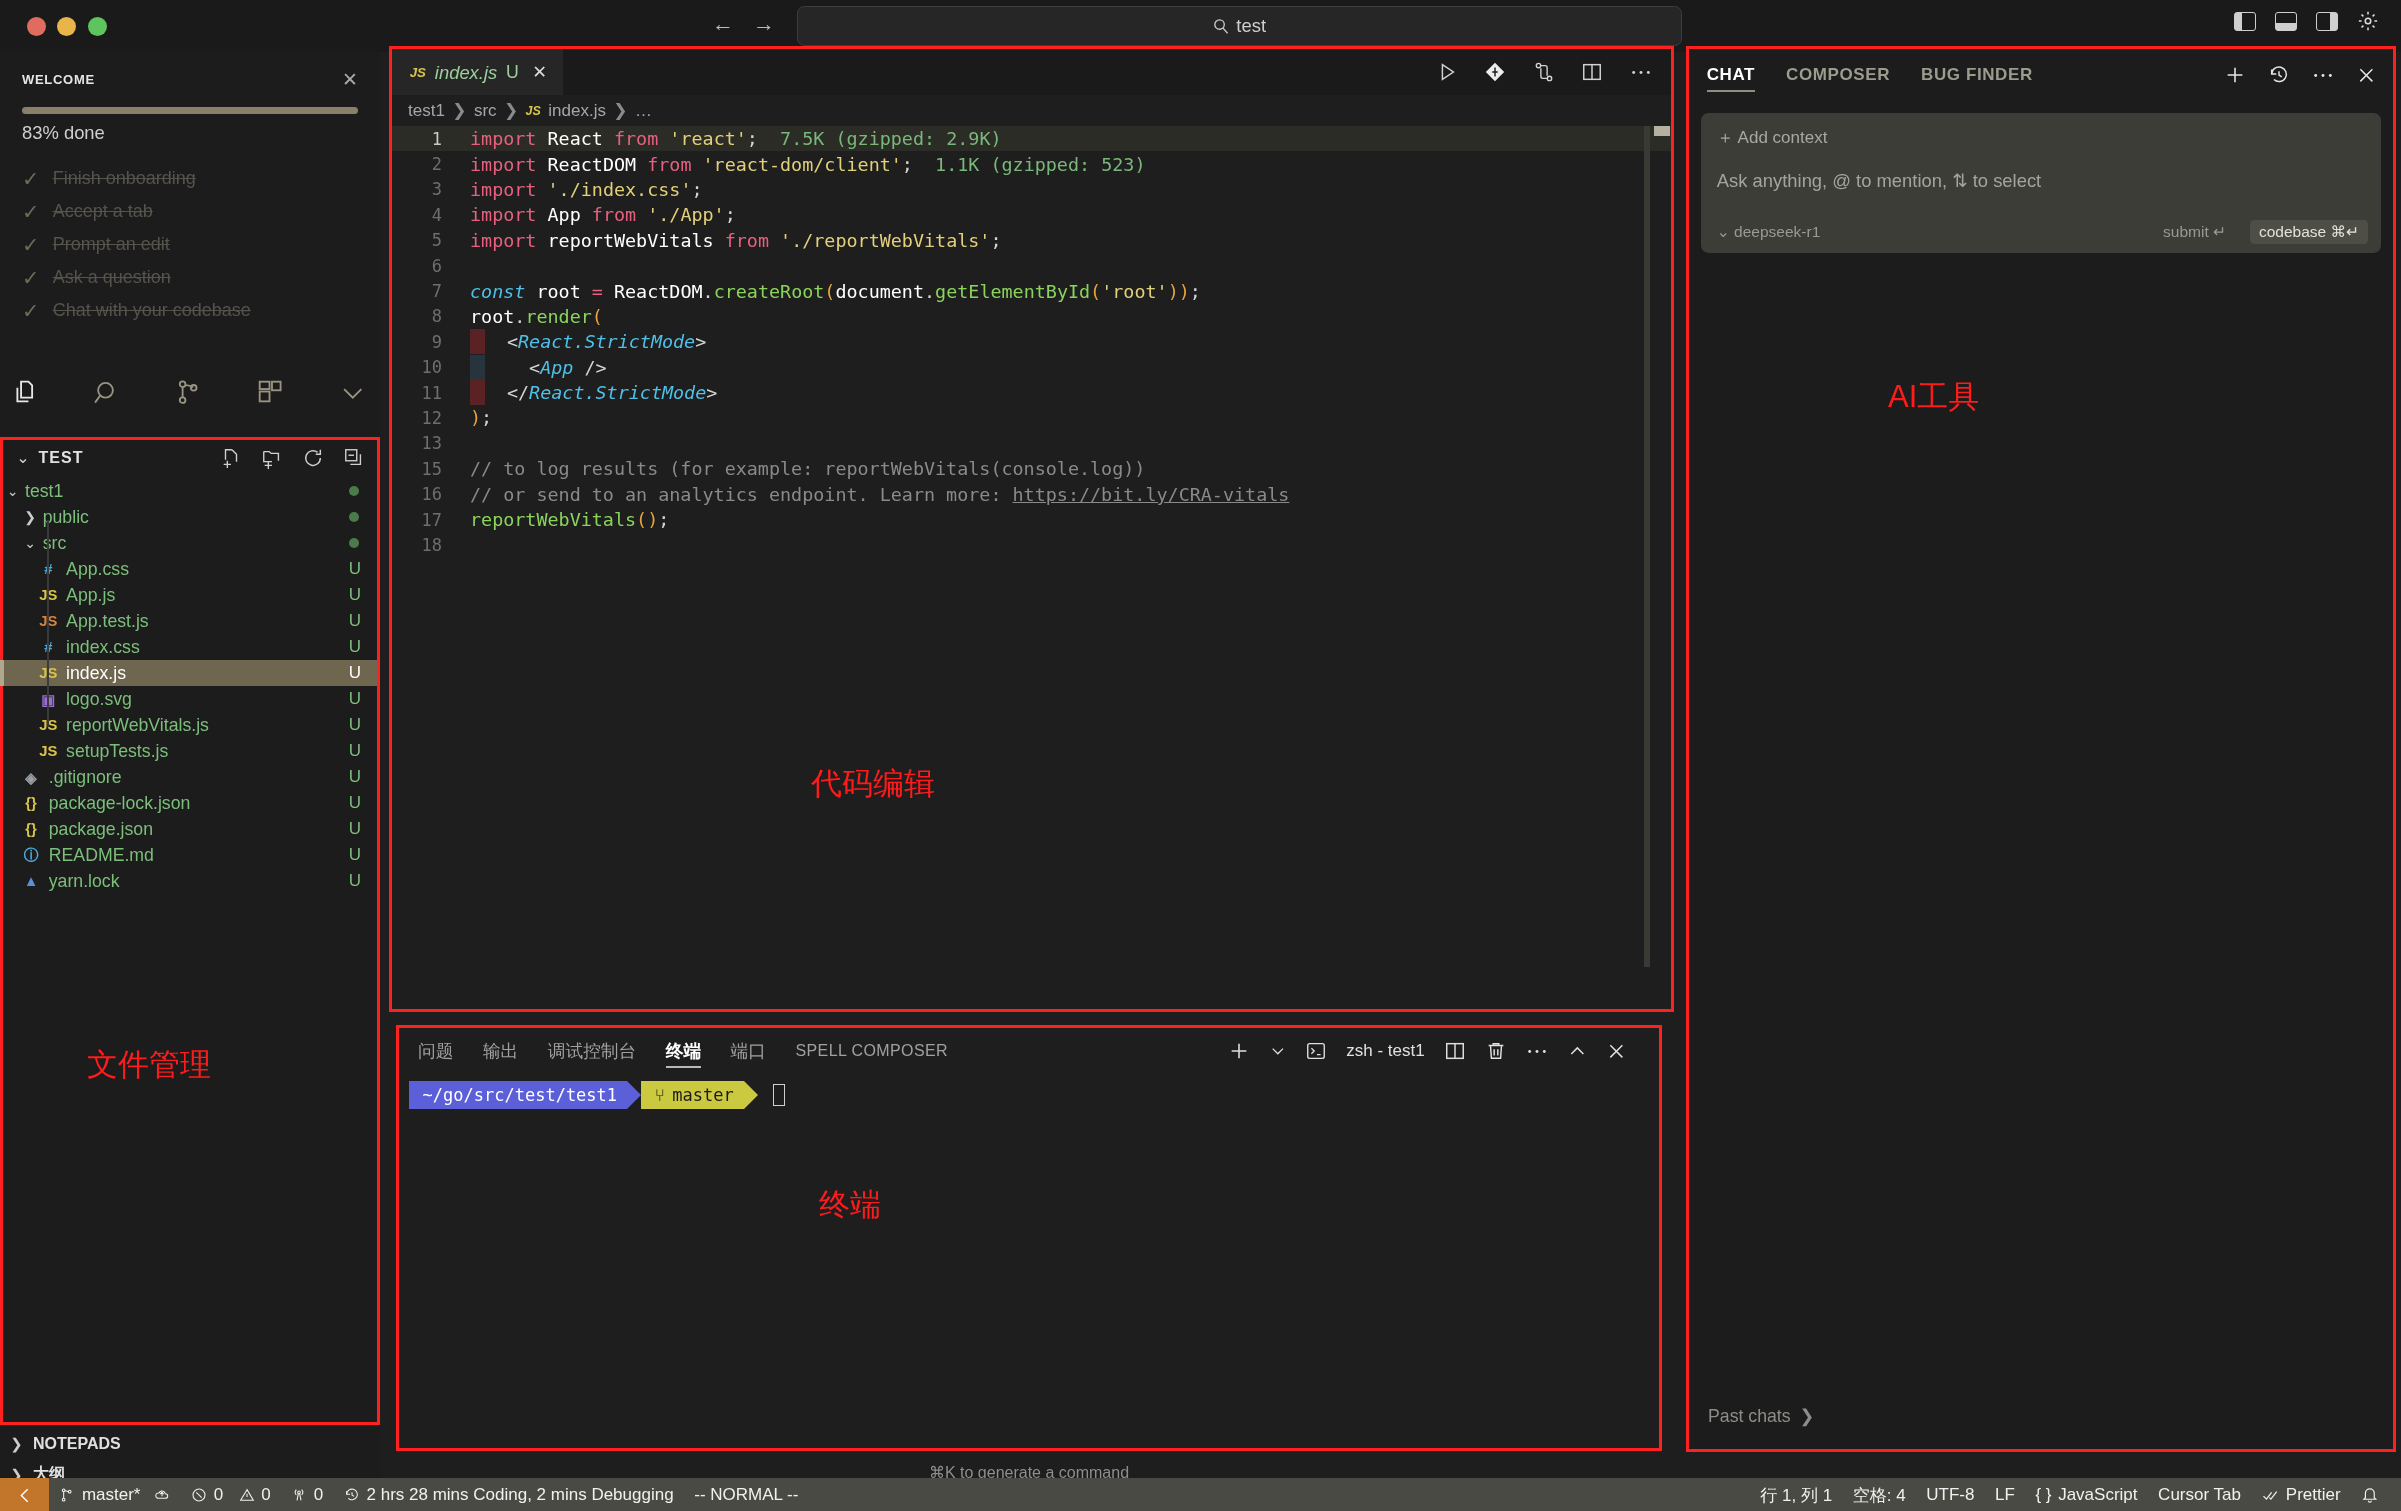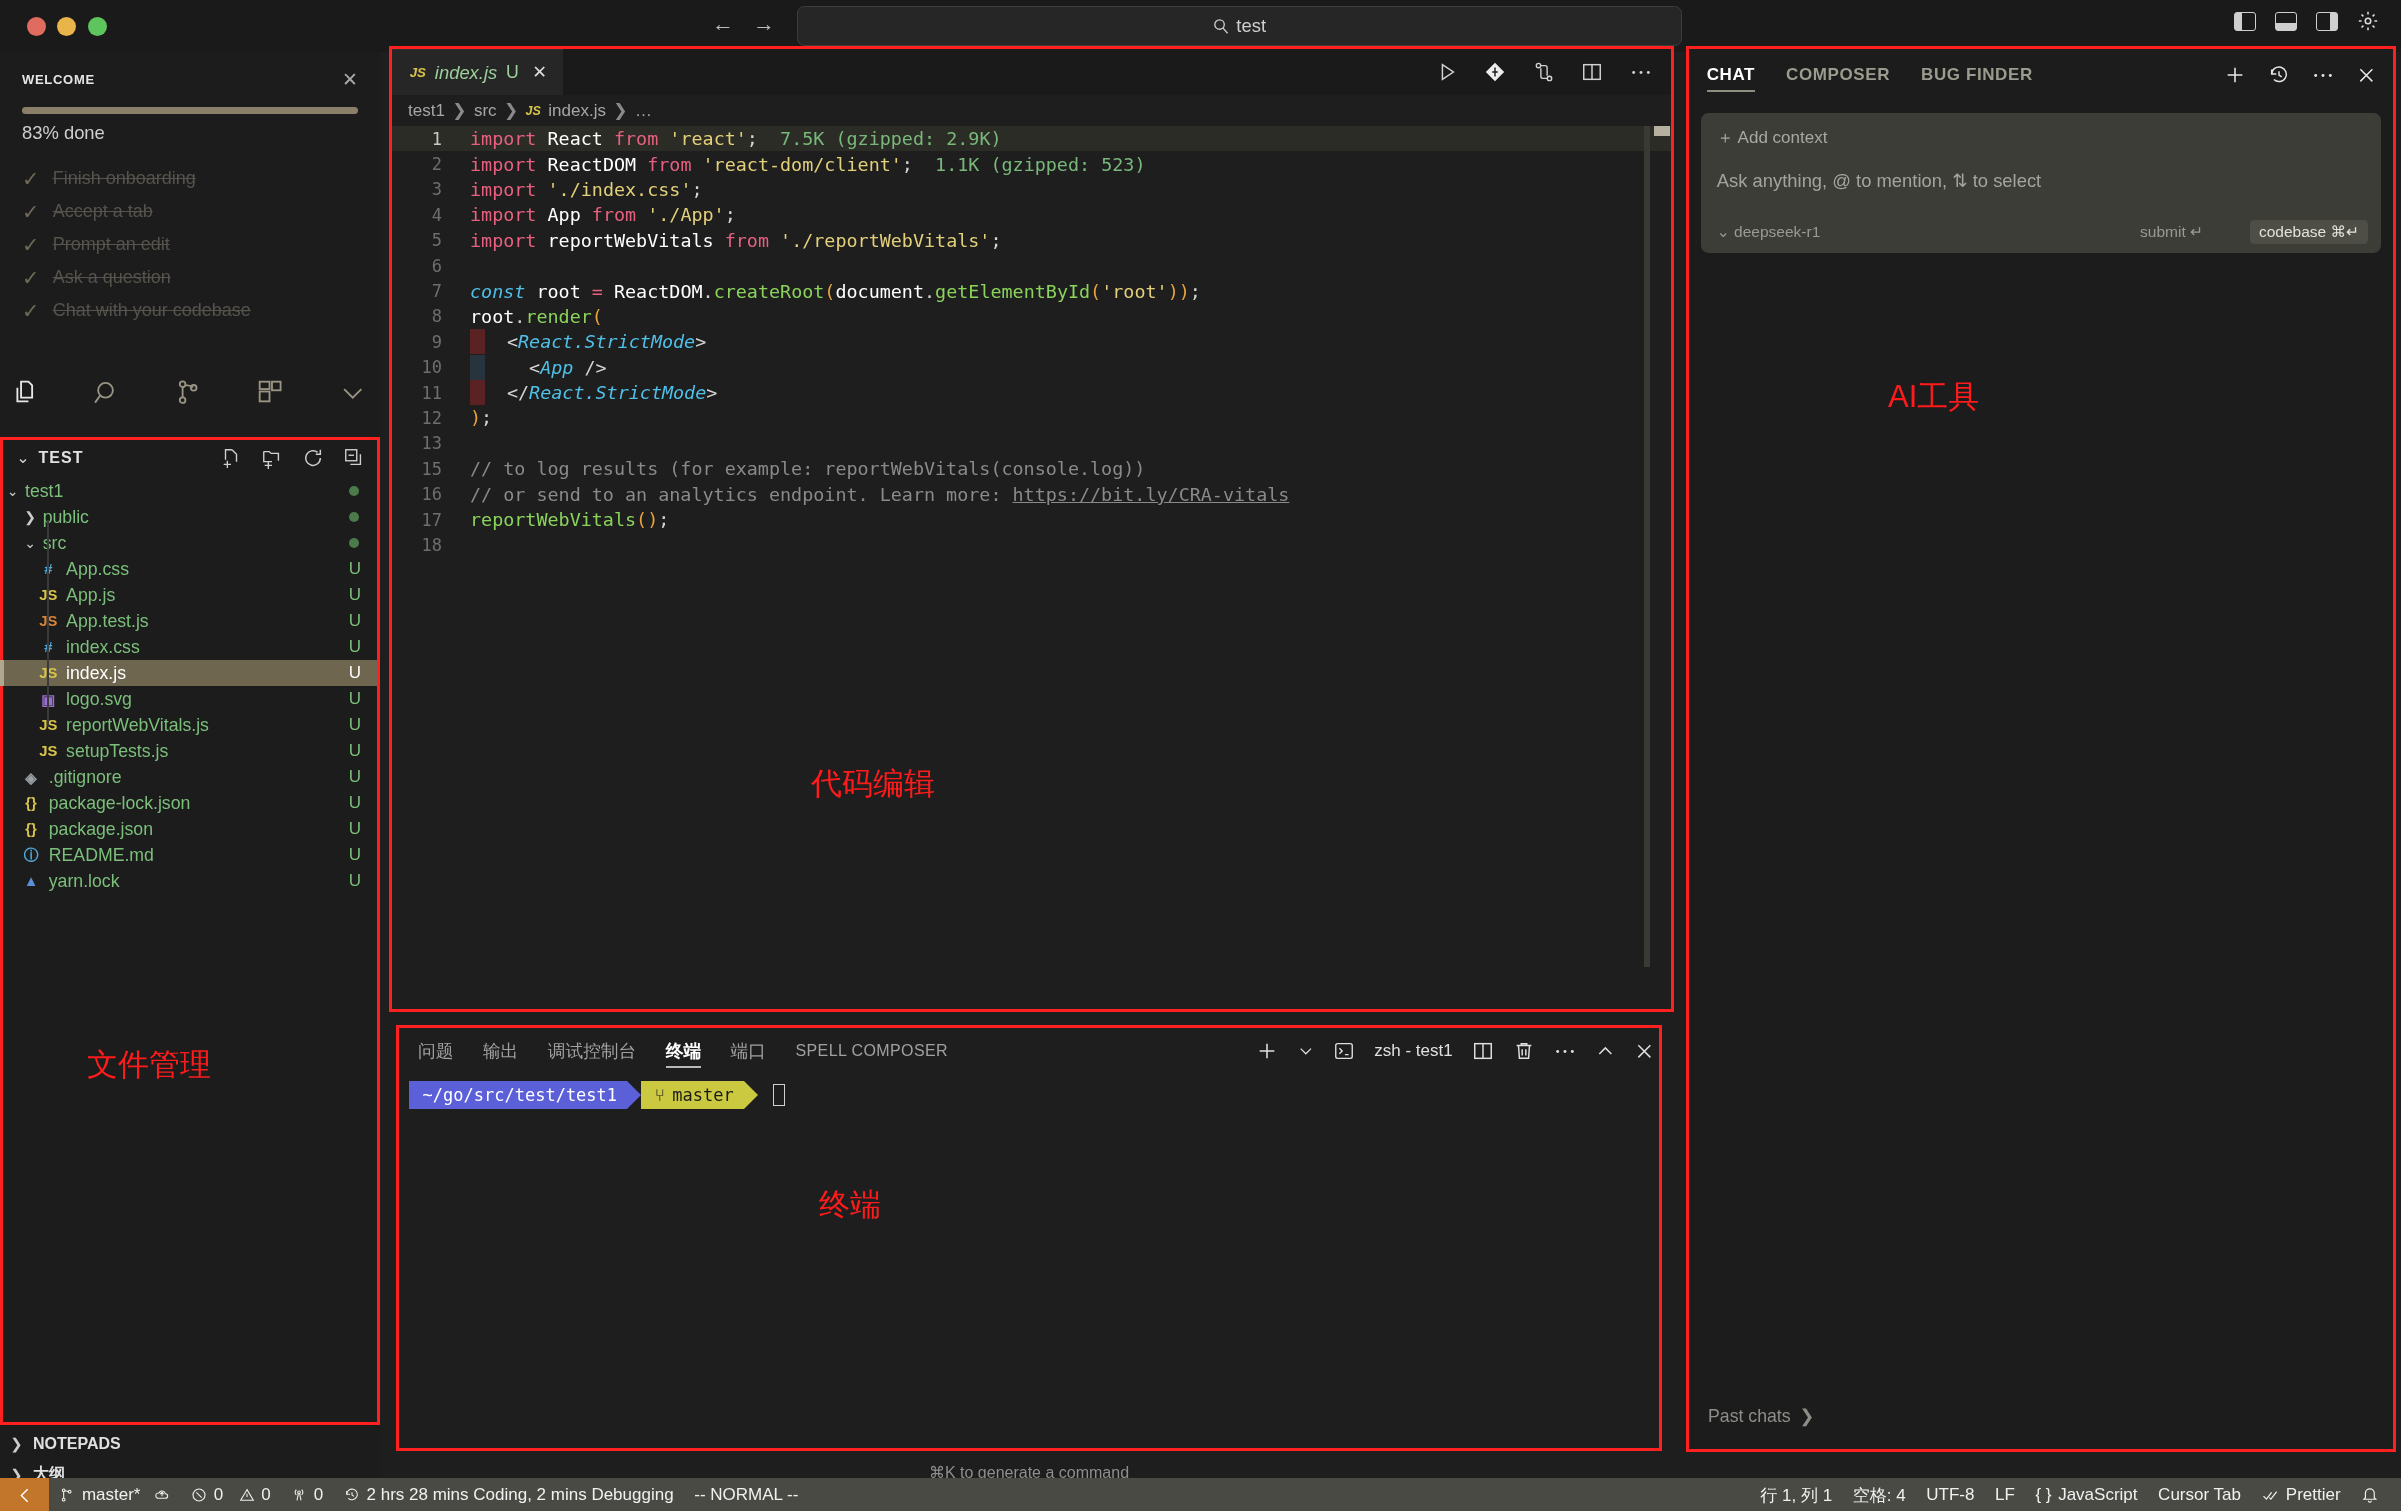--- a/index.html
+++ b/index.html
@@ -98,21 +98,21 @@
   #overview-strip { position:absolute; right:20.7px; top:77px; width:5.9px; height:841px; background:#3a3a34;}
 
   
   #panel { position:absolute; left:396px; top:1025px; width:1266px; height:426px;
     border:3px solid #ff2020; background:#1e1e1e; }
   #panel-tabs { height:46px; display:flex; align-items:center; padding-left:19px; gap:29.5px; position:relative;}
   .ptab { font-size:17.7px; color:#a0a0a0; position:relative; height:46px; display:flex; align-items:center;}
   .ptab.active { color:#ffffff; font-weight:bold; }
   .ptab.active::after { content:""; position:absolute; left:0; right:0; bottom:5.9px; height:2.2px; background:#b8b8b8;}
   .ptab.sc { font-size:16px; letter-spacing:0.4px;}
-  #panel-tools { position:absolute; right:4px; top:0; height:46px; display:flex; align-items:center; gap:19px; }
+  #panel-tools { position:absolute; right:32px; top:0; height:46px; display:flex; align-items:center; gap:19px; }
   #panel-tools .lbl { font-size:17px; color:#e0e0e0; }
   #term-body { padding:7.4px 0 0 10.3px; font-family:"DejaVu Sans Mono", monospace; }
   #prompt { display:flex; align-items:center; height:28px; font-size:17px; }
   .seg { height:28px; display:flex; align-items:center; padding:0 10.3px 0 13.3px; position:relative;}
   .seg.blue { background:#5b5fd8; color:#ffffff; }
   .seg.yel { background:#cbc93f; color:#1b1b1b; }
   .arrow { width:0; height:0; border-top:14px solid transparent; border-bottom:14px solid transparent; }
   .cursorblk { width:11.8px; height:22px; border:1.5px solid #d0d0d0; margin-left:14.8px; }
   #term-hint { position:absolute; left:0; right:0; bottom:-34px; text-align:center;
     font-size:16px; color:#8e8e8e; }
@@ -127,21 +127,21 @@
   .ctab.active::after { content:""; position:absolute; left:0; right:0; bottom:8.9px; height:2.2px; background:#8d8d80;}
   #chat-tools { position:absolute; right:16px; top:0; height:52px; display:flex; align-items:center; gap:22px;}
   #composer { margin:11.8px 11.8px 0 11.8px; height:140px; background:#3d3d38; border-radius:7.4px;
     position:relative; padding:13.3px 16px; }
   #add-ctx { color:#a8a8a0; font-size:17px; }
   #ask-ph { margin-top:20.7px; color:#a4a49c; font-size:18.4px; }
   #comp-foot { position:absolute; left:16px; right:13.3px; bottom:8.9px; display:flex; align-items:center;}
   #model { color:#9a9a92; font-size:15.5px; }
   #comp-right { margin-left:auto; display:flex; align-items:center; gap:24px; }
   #submit { color:#9a9a92; font-size:15.5px; }
-  #codebase { background:#4e4e47; border-radius:4.4px; padding:3px 8.9px; color:#e2e2da; font-size:15.5px;margin-left:23px;}
+  #codebase { background:#4e4e47; border-radius:4.4px; padding:3px 8.9px; color:#e2e2da; font-size:15.5px;}
   #past-chats { position:absolute; left:19px; bottom:22px; color:#8e8e88; font-size:17.7px;
     display:flex; align-items:center; gap:8.9px;}
 
   
   .anno { position:absolute; color:#ff1b1b; font-size:31px; font-weight:500;
     font-family:"Liberation Sans", sans-serif; }
 
   
   #status { position:absolute; left:0; bottom:0; width:2401px; height:34px;
     background:#4a4a44; display:flex; align-items:center; font-size:17px; color:#f0f0f0;}

